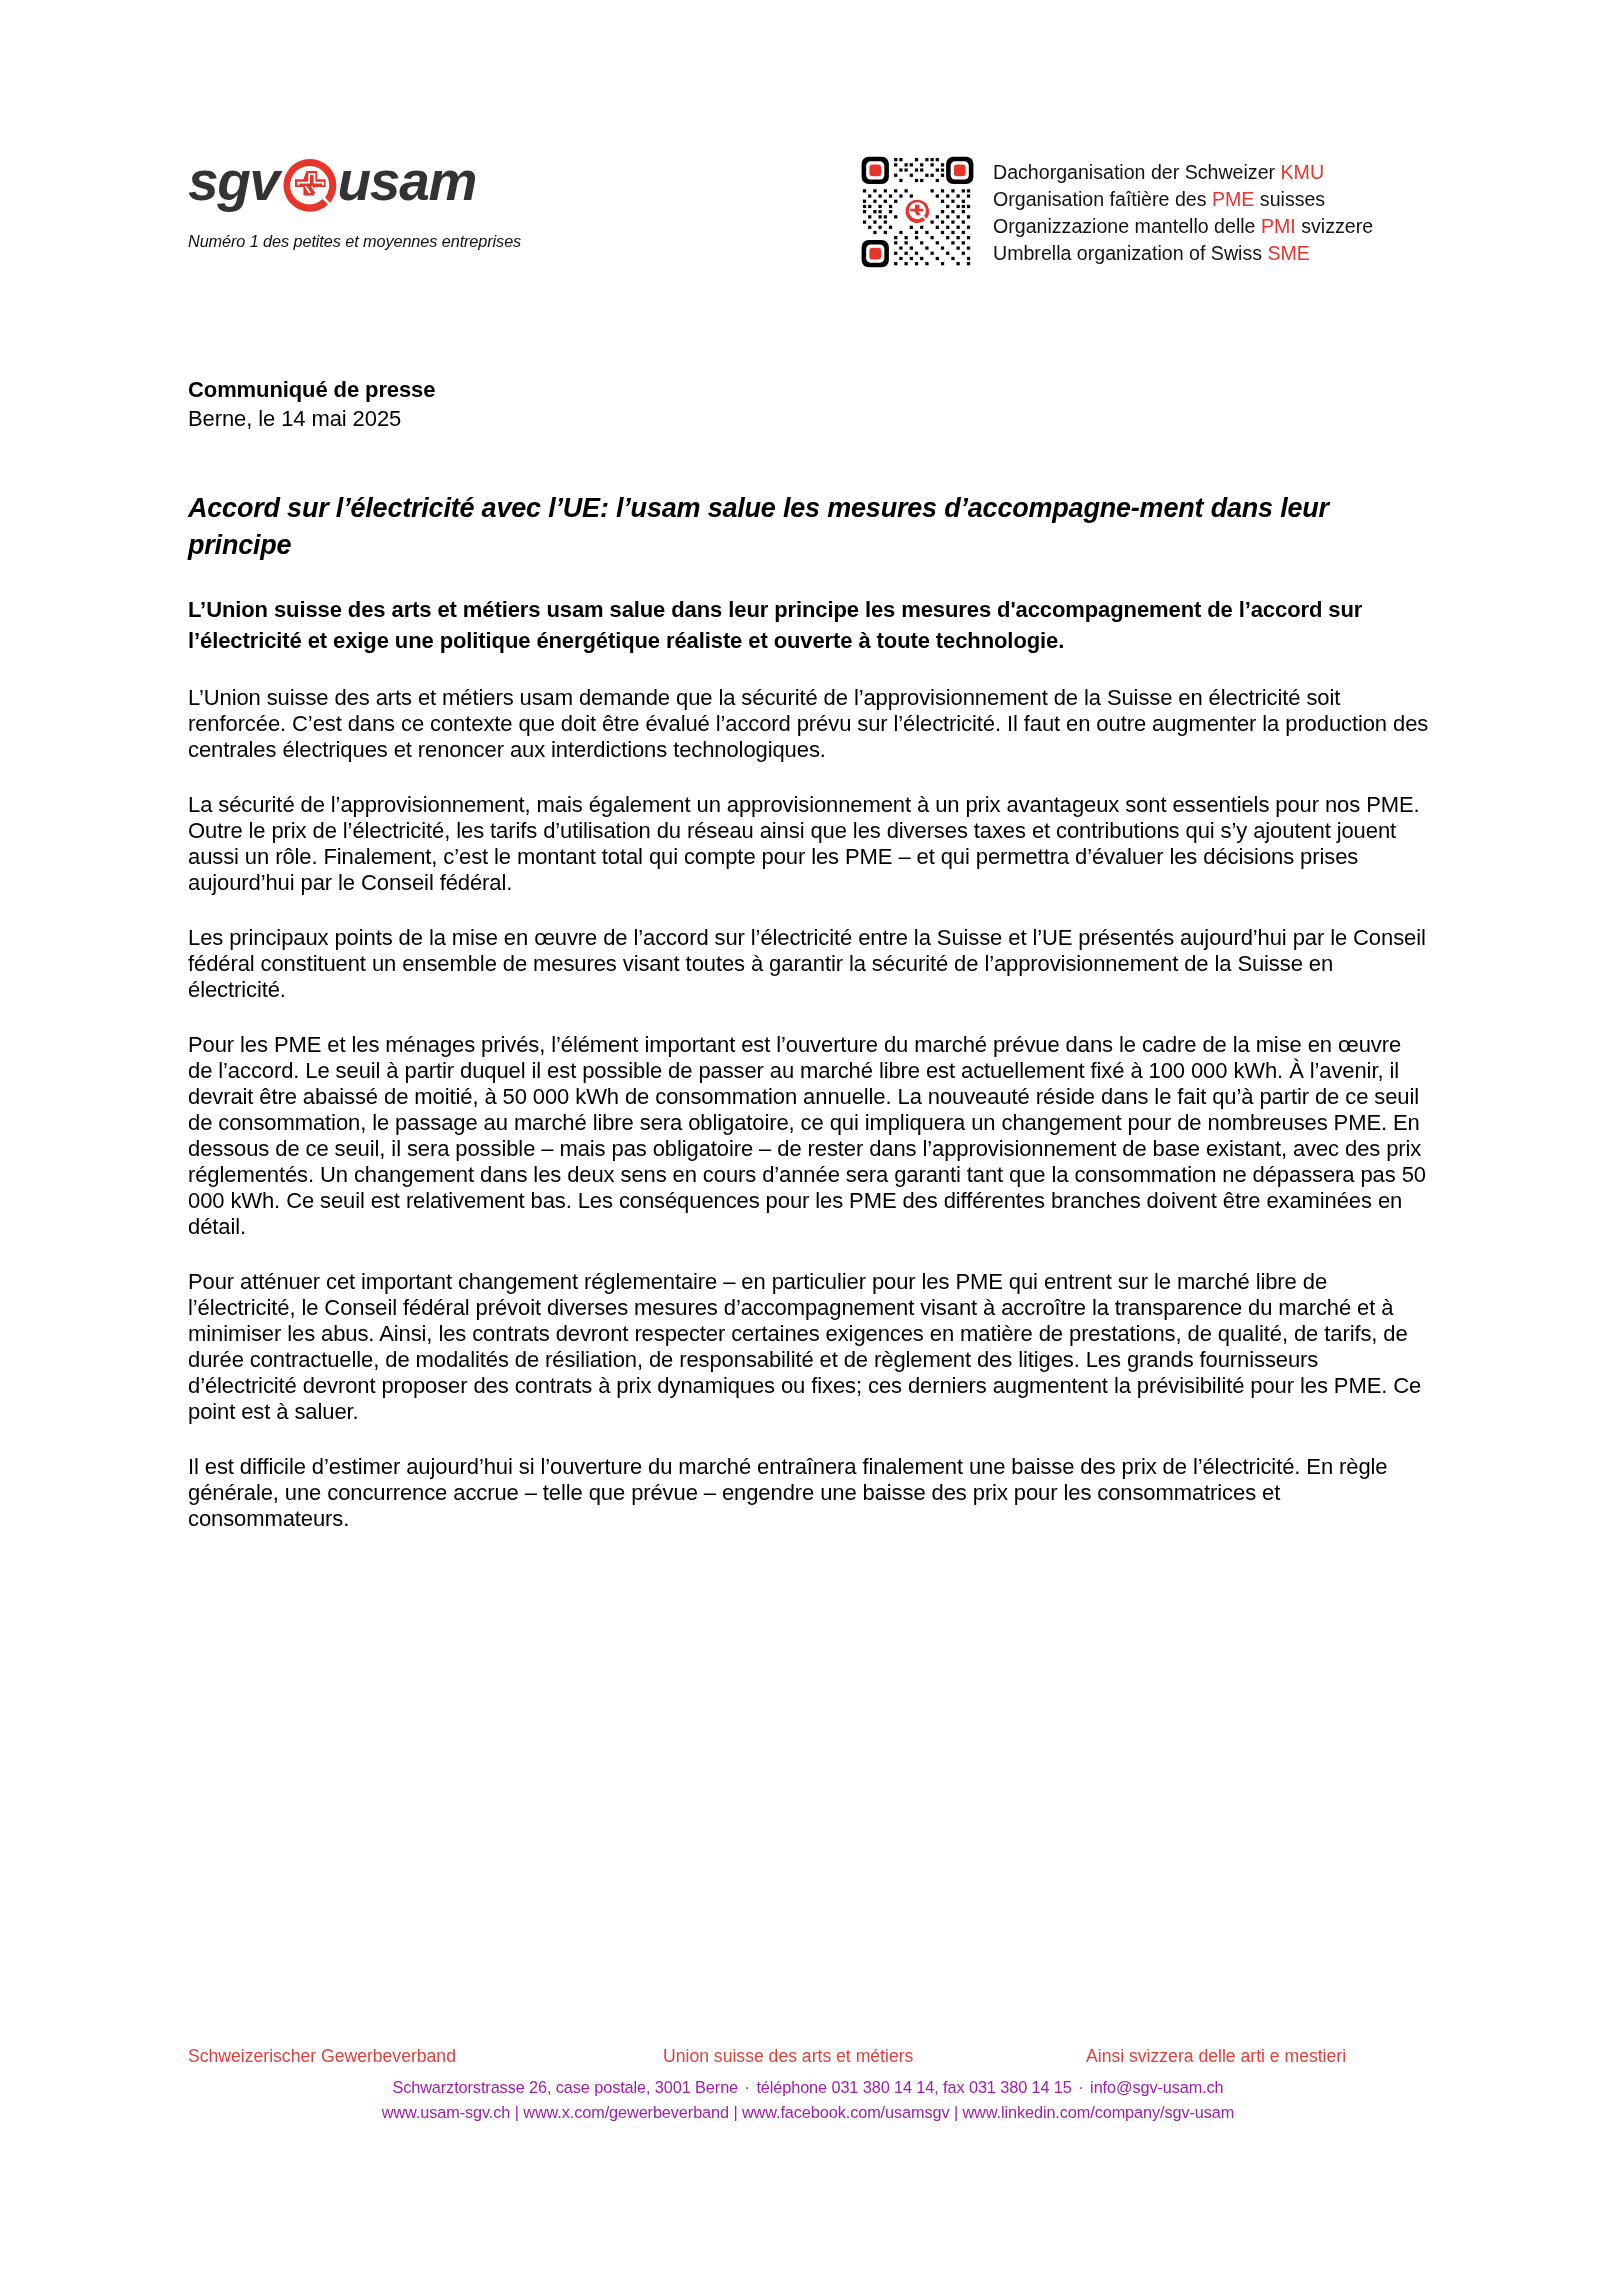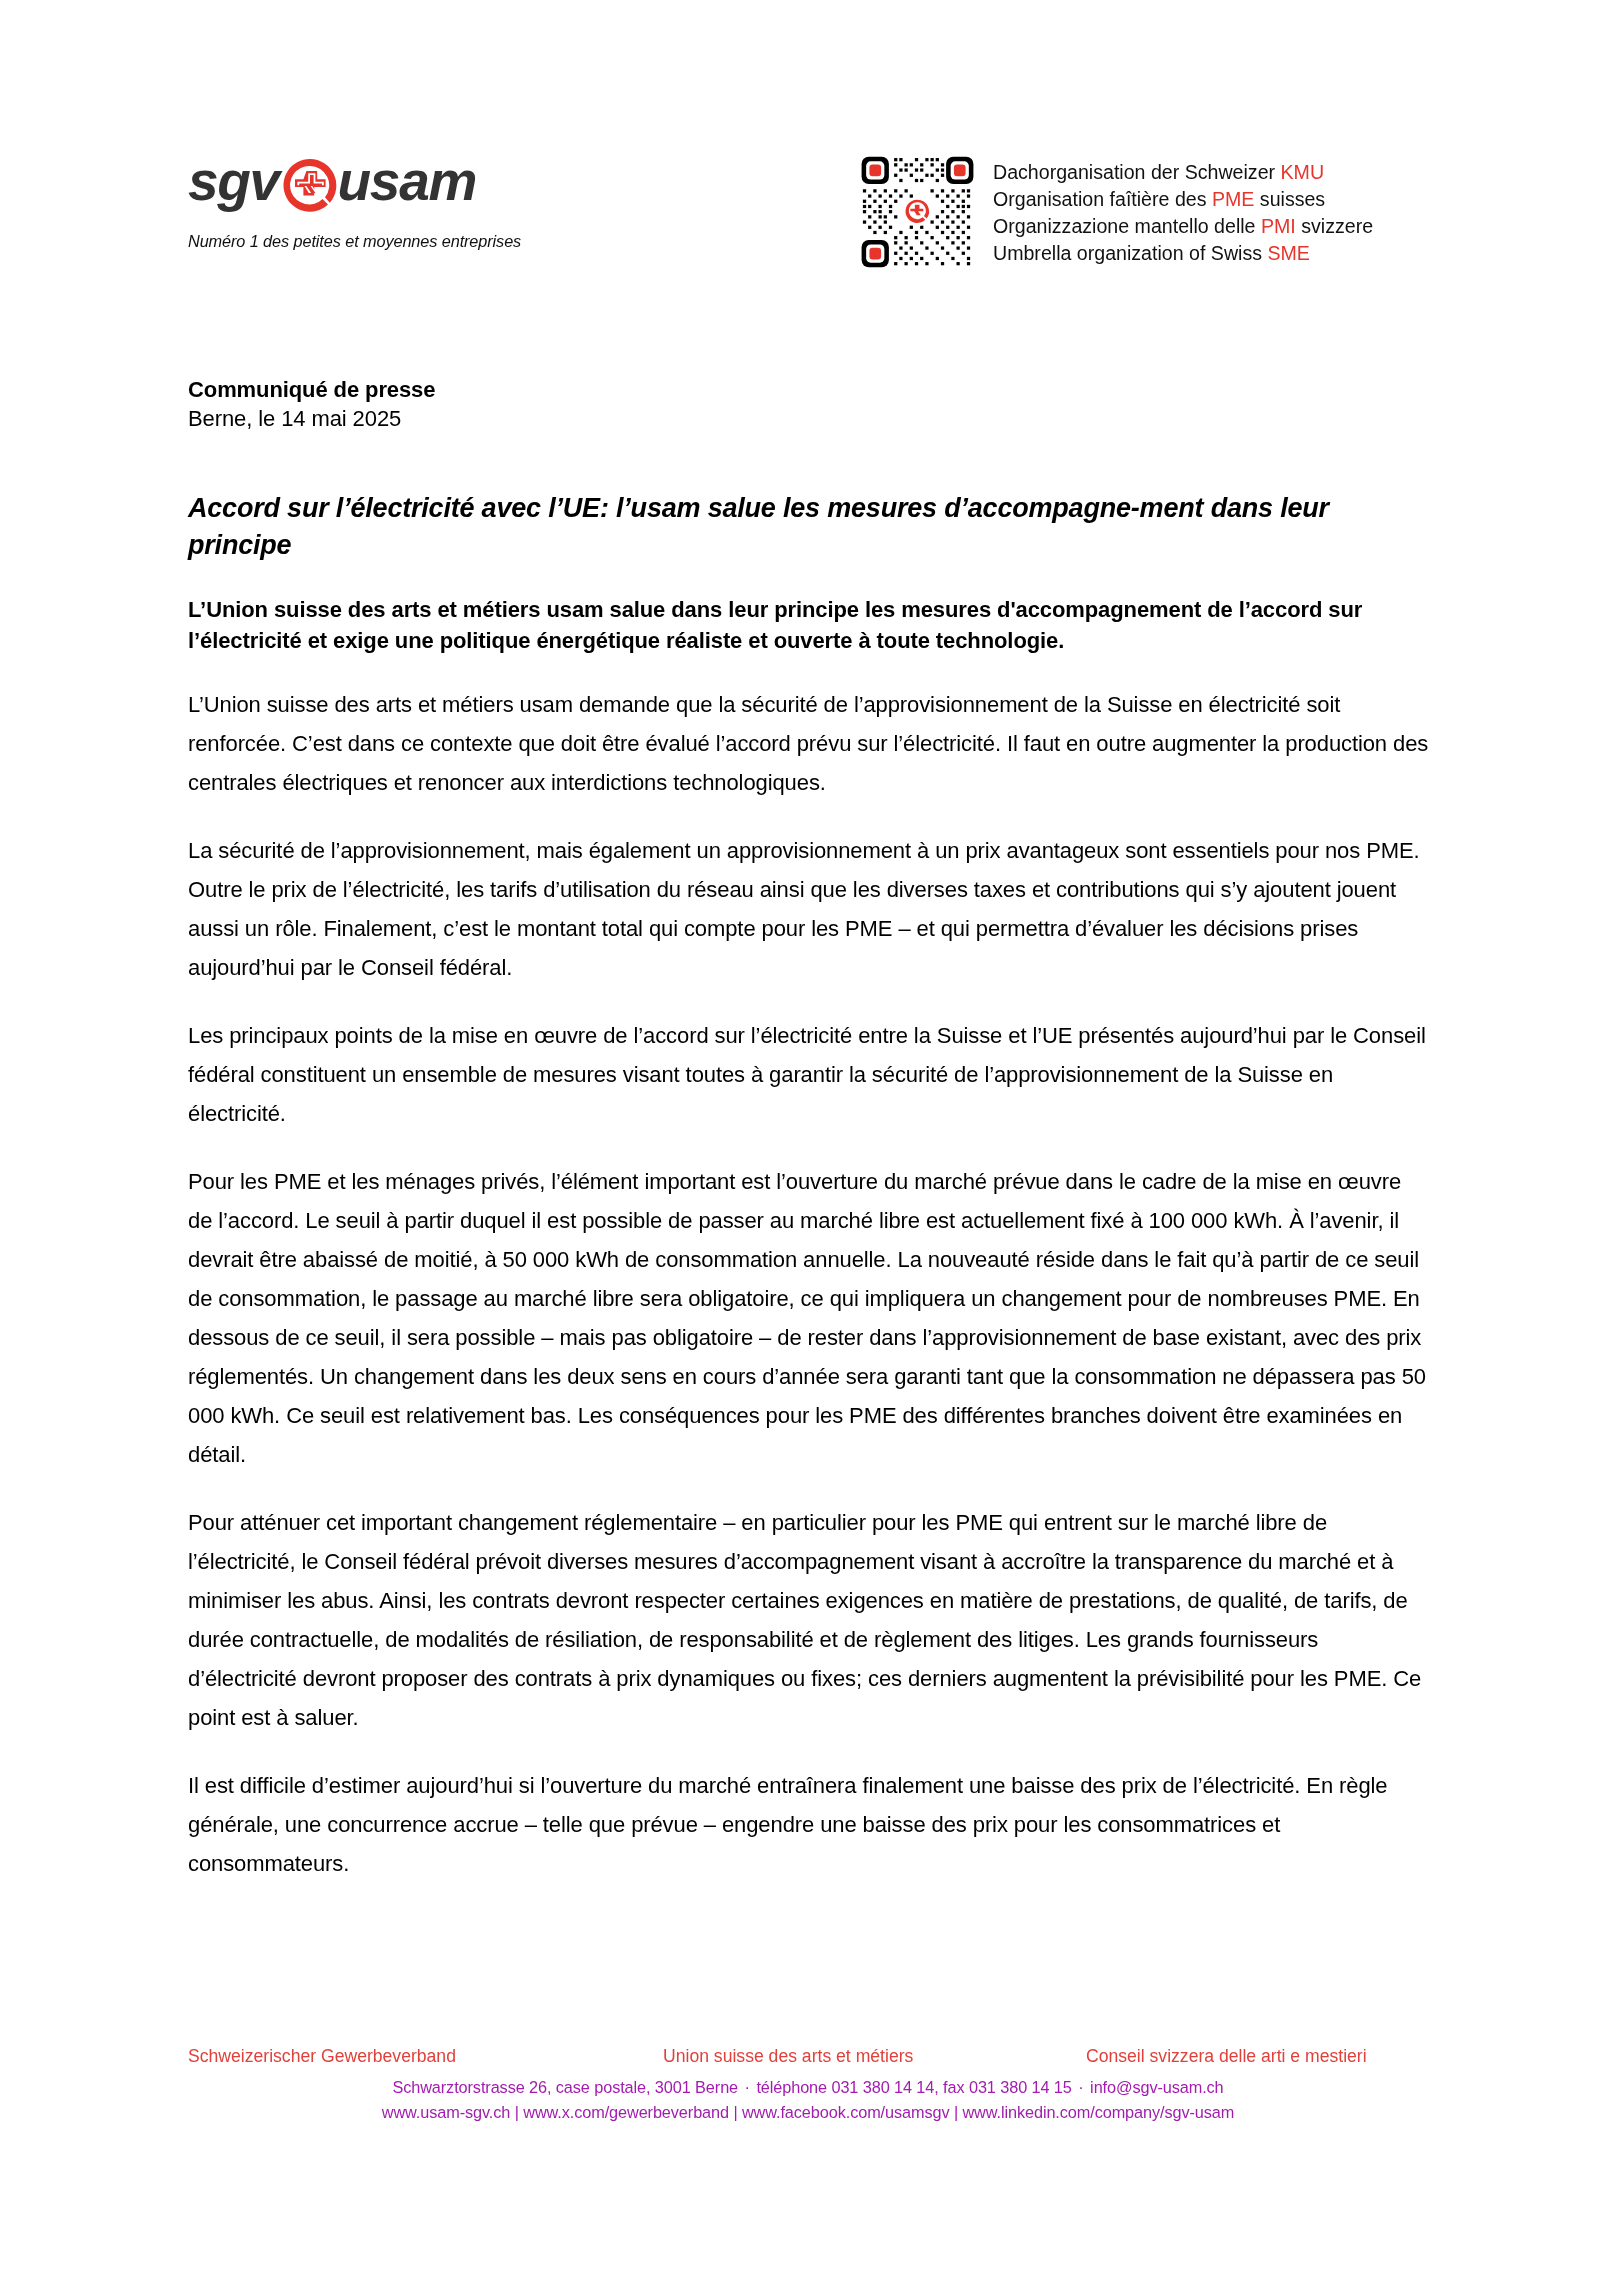--- a/index.html
+++ b/index.html
@@ -132,21 +132,21 @@
     font-size: 22px;
     font-weight: bold;
     line-height: 31px;
     letter-spacing: -0.1px;
     max-width: 1225px;
   }
 
   .para {
     margin-top: 29px;
     font-size: 22px;
-    line-height: 39px;
+    line-height: 26px;
     letter-spacing: -0.1px;
     max-width: 1242px;
   }
 
   
   .footer {
     position: absolute;
     left: 0;
     right: 0;
     top: 2045px;
@@ -391,21 +391,21 @@
     <p class="para">Les principaux points de la mise en œuvre de l’accord sur l’électricité entre la Suisse et l’UE présentés aujourd’hui par le Conseil fédéral constituent un ensemble de mesures visant toutes à garantir la sécurité de l’approvisionnement de la Suisse en électricité.</p>
     <p class="para">Pour les PME et les ménages privés, l’élément important est l’ouverture du marché prévue dans le cadre de la mise en œuvre de l’accord. Le seuil à partir duquel il est possible de passer au marché libre est actuellement fixé à 100 000 kWh. À l’avenir, il devrait être abaissé de moitié, à 50 000 kWh de consommation annuelle. La nouveauté réside dans le fait qu’à partir de ce seuil de consommation, le passage au marché libre sera obligatoire, ce qui impliquera un changement pour de nombreuses PME. En dessous de ce seuil, il sera possible – mais pas obligatoire – de rester dans l’approvisionnement de base existant, avec des prix réglementés. Un changement dans les deux sens en cours d’année sera garanti tant que la consommation ne dépassera pas 50 000 kWh. Ce seuil est relativement bas. Les conséquences pour les PME des différentes branches doivent être examinées en détail.</p>
     <p class="para">Pour atténuer cet important changement réglementaire – en particulier pour les PME qui entrent sur le marché libre de l’électricité, le Conseil fédéral prévoit diverses mesures d’accompagnement visant à accroître la transparence du marché et à minimiser les abus. Ainsi, les contrats devront respecter certaines exigences en matière de prestations, de qualité, de tarifs, de durée contractuelle, de modalités de résiliation, de responsabilité et de règlement des litiges. Les grands fournisseurs d’électricité devront proposer des contrats à prix dynamiques ou fixes; ces derniers augmentent la prévisibilité pour les PME. Ce point est à saluer.</p>
     <p class="para">Il est difficile d’estimer aujourd’hui si l’ouverture du marché entraînera finalement une baisse des prix de l’électricité. En règle générale, une concurrence accrue – telle que prévue – engendre une baisse des prix pour les consommatrices et consommateurs.</p>
   </div>
 
   <div class="footer">
     <div class="footer-names">
       <div class="footer-name fn-de">Schweizerischer Gewerbeverband</div>
       <div class="footer-name fn-fr">Union suisse des arts et métiers</div>
-      <div class="footer-name fn-it">Conseil svizzera delle arti e mestieri</div>
+      <div class="footer-name fn-it">Ainsi svizzera delle arti e mestieri</div>
     </div>
     <div class="footer-contact">
       <span>Schwarztorstrasse 26, case postale, 3001 Berne</span><span class="sep">·</span><span>téléphone 031 380 14 14, fax 031 380 14 15</span><span class="sep">·</span><span>info@sgv-usam.ch</span>
     </div>
     <div class="footer-contact">www.usam-sgv.ch | www.x.com/gewerbeverband | www.facebook.com/usamsgv | www.linkedin.com/company/sgv-usam</div>
   </div>
 
 </div>
 
 

